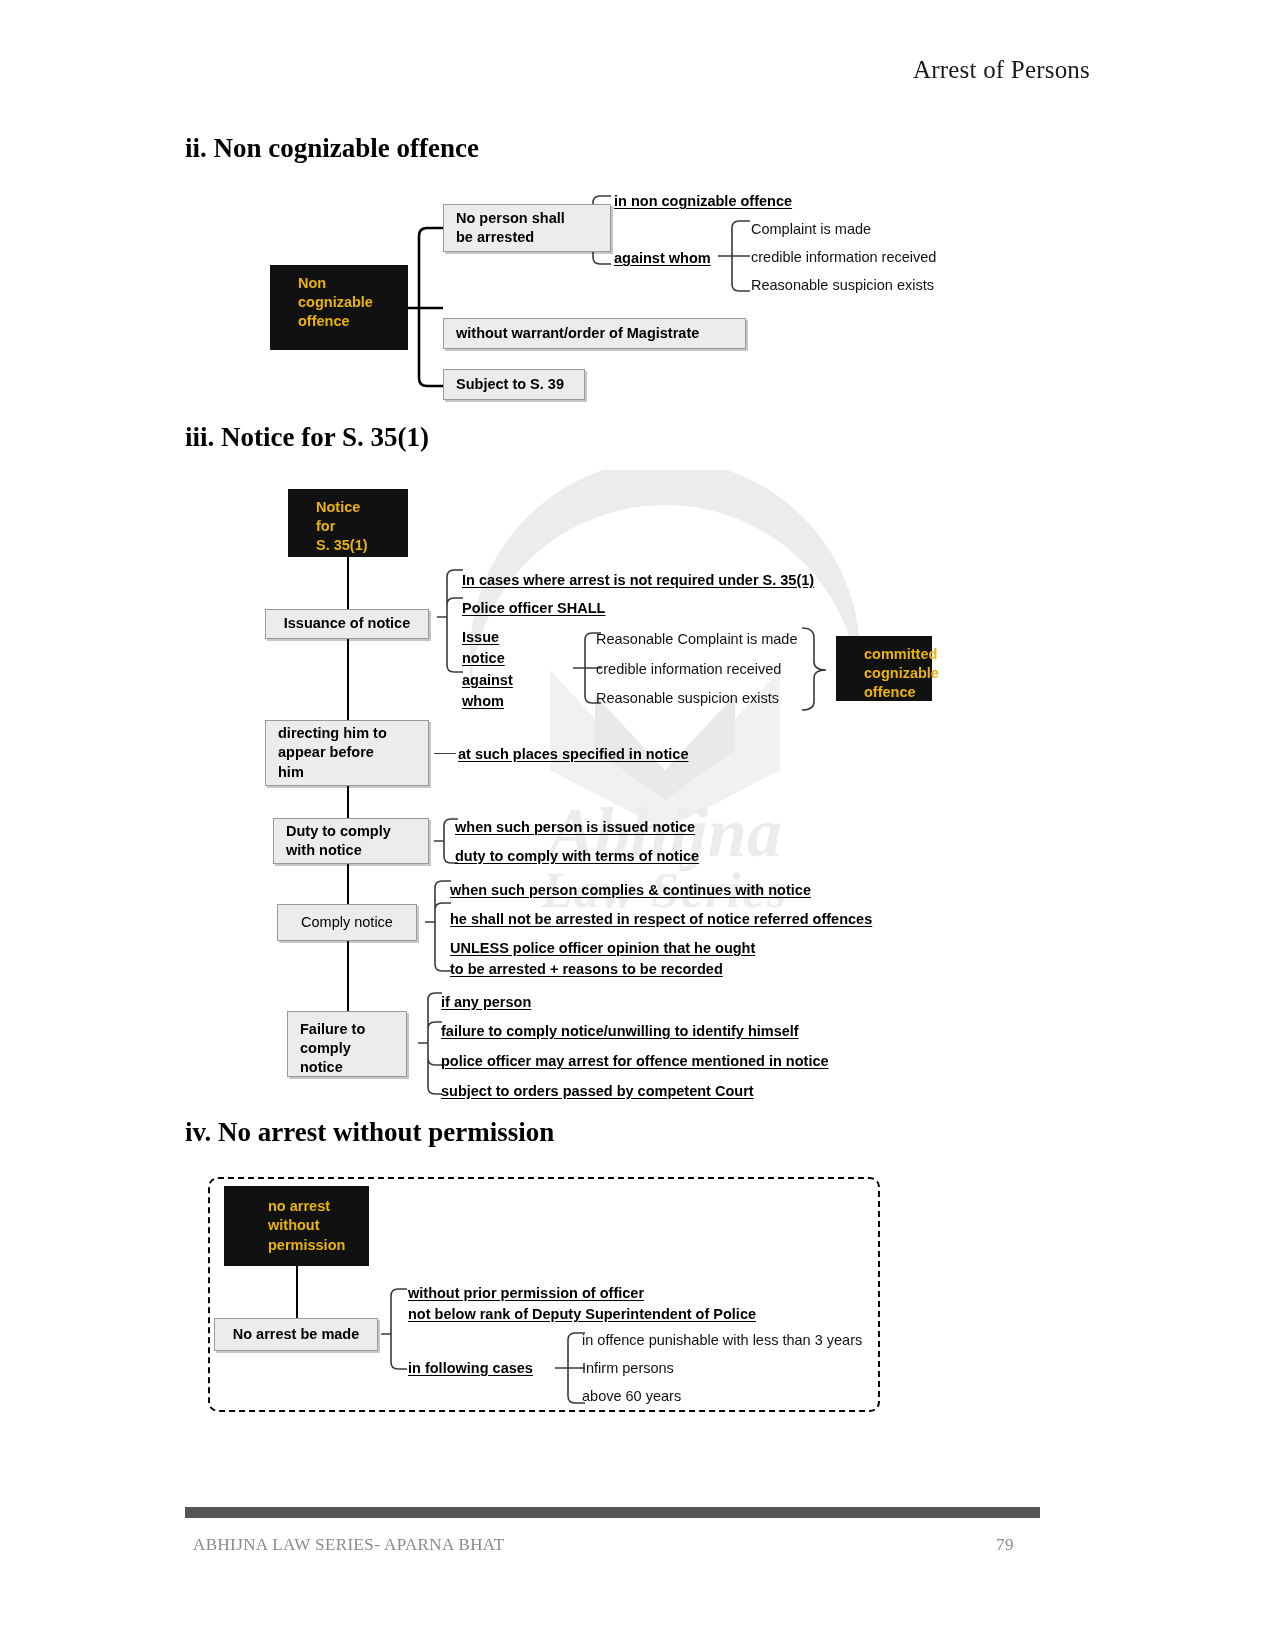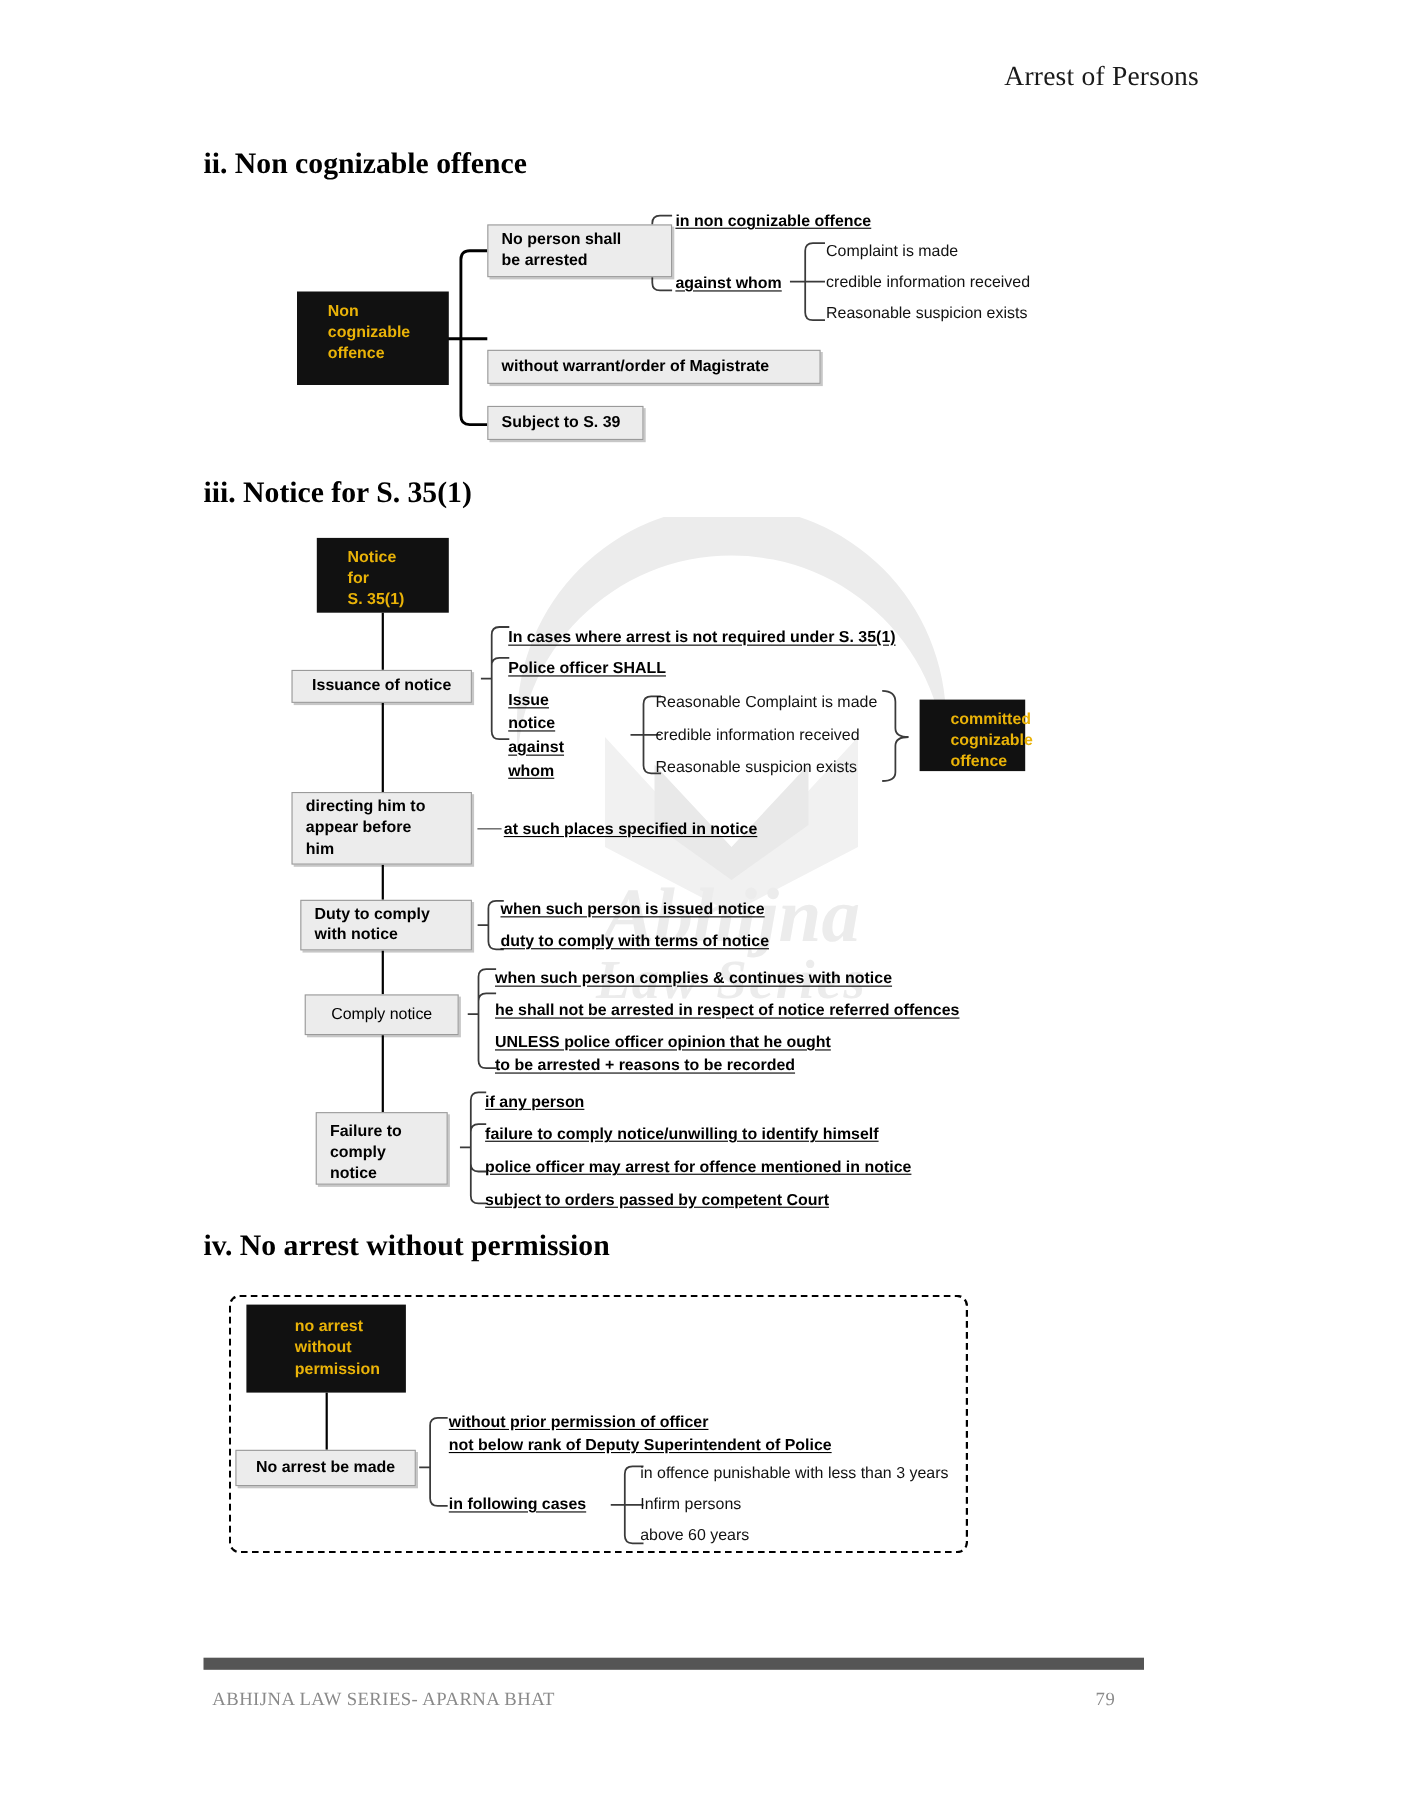--- a/index.html
+++ b/index.html
@@ -137,21 +137,21 @@
 
     <div class="leaf-plain" style="left:751px; top:220px;">Complaint is made</div>
     <div class="leaf-plain" style="left:751px; top:248px;">credible information received</div>
     <div class="leaf-plain" style="left:751px; top:276px;">Reasonable suspicion exists</div>
 
     <div class="node-grey" style="left:443px; top:318px; width:303px; height:31px; display:flex; align-items:center;">without warrant/order of Magistrate</div>
 
     <div class="node-grey" style="left:443px; top:369px; width:142px; height:31px; display:flex; align-items:center;">Subject to S. 39</div>
   </div>
 
-  <div class="h-section" style="top:432px;">iii. Notice for S. 35(1)</div>
+  <div class="h-section" style="top:422px;">iii. Notice for S. 35(1)</div>
 
   <div class="watermark">
     <svg width="470" height="360" viewBox="0 0 470 360">
       <path d="M40,185 A195,195 0 0,1 430,185 L430,230 A150,150 0 0,0 40,230 Z" fill="#ececec"></path>
       <path d="M120,200 L235,325 L350,200 L350,300 L235,360 L120,300 Z" fill="#f1f1f1"></path>
       <path d="M165,225 L235,300 L305,225 L305,280 L235,330 L165,280 Z" fill="#e9e9e9"></path>
     </svg>
     <div class="wm-text">
       <span class="l1">Abhijna</span>
       <span class="l2">Law Series</span>

